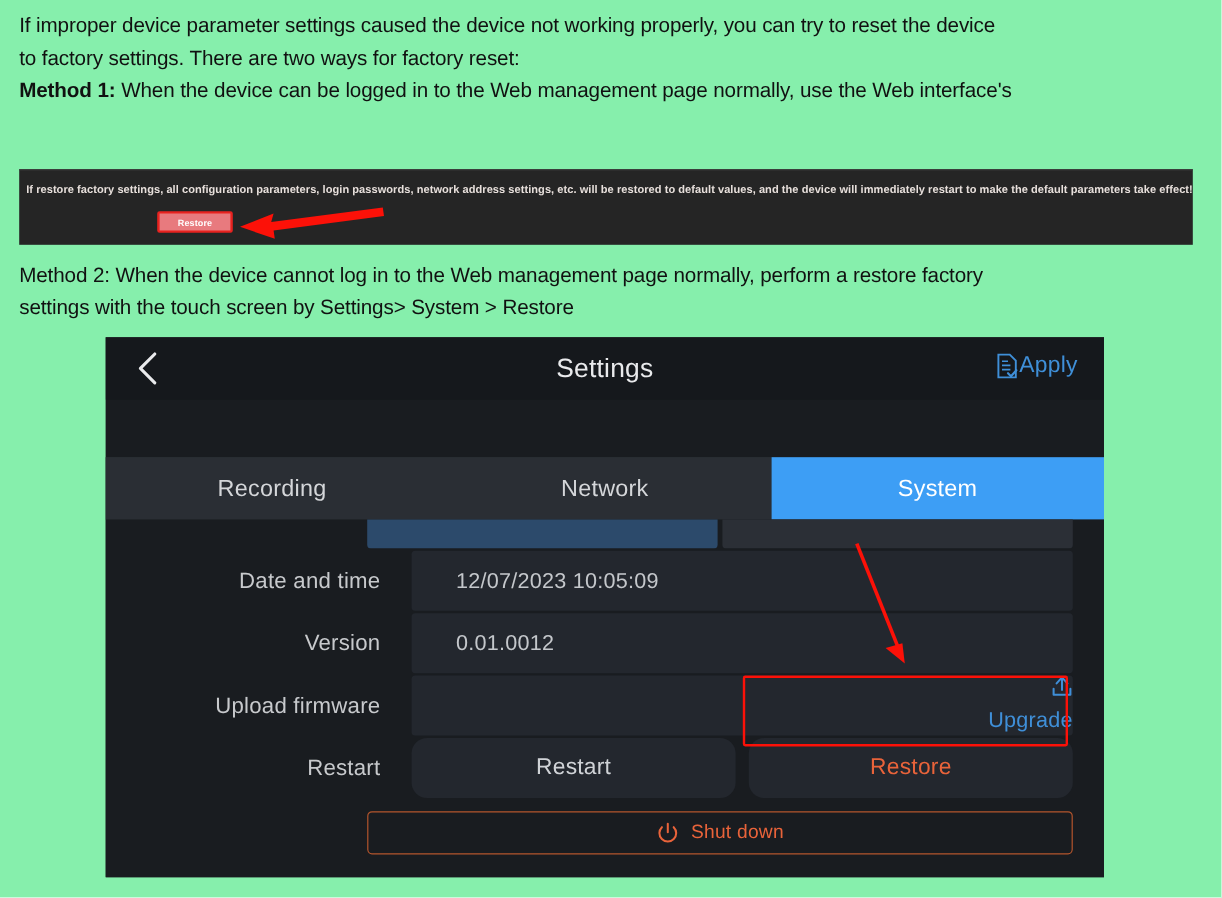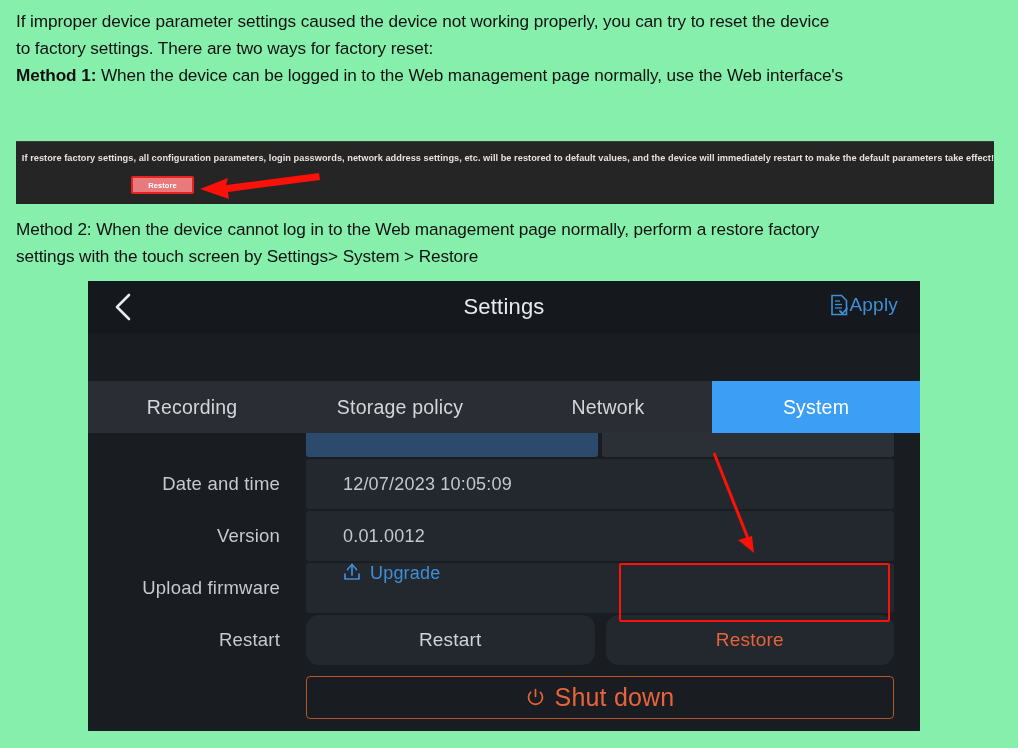--- a/index.html
+++ b/index.html
@@ -131,20 +131,21 @@
     height: 346px;
     padding-top: 0;
   }
 
   .tp-row {
     position: relative;
     display: flex;
     align-items: center;
     height: 50px;
     margin-bottom: 2px;
+    padding-left: 37px;
   }
   .tp-row-label {
     width: 218px;
     text-align: right;
     padding-right: 26px;
     color: #c7c9cc;
     font-size: 18.5px;
     letter-spacing: 0.2px;
   }
   .tp-row-field {
@@ -178,22 +179,23 @@
   .tp-seg-wrap {
     flex: 1; margin-right: 26px;
     display: flex; gap: 4px; height: 34px;
     align-items: flex-start;
   }
   .tp-seg { flex: 1; height: 34px; border-radius: 3px; }
   .tp-seg.on { background: #2c4a6b; }
   .tp-seg.off { background: #2b2f36; }
 
   .tp-upgrade-field {
-    display: flex; align-items: flex-start; gap: 9px;
+    display: flex; align-items: flex-end; gap: 9px;
     color: #3f8fd8;
+    flex-direction: column;
   }
 
   .tp-others-field {
     flex: 1; margin-right: 26px;
     display: flex; gap: 11px; height: 50px;
   }
   .tp-btn {
     flex: 1;
     background: #23272e;
     border-radius: 13px;
@@ -216,28 +218,28 @@
   }
 
   .tp-shutdown-wrap {
     display: flex;
     margin-top: 11px;
   }
   .tp-shutdown-spacer { width: 218px; }
   .tp-shutdown {
     flex: 1;
     margin-right: 26px;
-    height: 43px;
+    height: 36px;
     border: 1px solid #b4552c;
     border-radius: 4px;
     background: #191c20;
     display: flex; align-items: center; justify-content: center;
     gap: 10px;
     color: #e8633a;
-    font-size: 25px;
+    font-size: 16px;
     letter-spacing: 0.2px;
   }
 </style>
 </head>
 <body>
 
 <div id="root">
 
   <div class="prose">
     <p>If improper device parameter settings caused the device not working properly, you can try to reset the device</p>
@@ -277,21 +279,20 @@
           <line x1="5" y1="10.5" x2="12" y2="10.5" stroke="#3f8fd8" stroke-width="1.3"></line>
           <line x1="5" y1="14" x2="12" y2="14" stroke="#3f8fd8" stroke-width="1.3"></line>
           <polyline points="10,17 12.5,19.5 17,14.5" fill="none" stroke="#3f8fd8" stroke-width="1.8" stroke-linecap="round" stroke-linejoin="round"></polyline>
         </svg>
         <span class="tp-apply-label">Apply</span>
       </div>
     </div>
 
     <div class="tp-tabs">
       <div class="tp-tab">Recording</div>
-      <div class="tp-tab">Storage policy</div>
       <div class="tp-tab">Network</div>
       <div class="tp-tab active">System</div>
     </div>
 
     <div class="tp-body">
 
       <div class="tp-row-clipped">
         <div class="tp-clip-label"></div>
         <div class="tp-seg-wrap">
           <div class="tp-seg on"></div>

